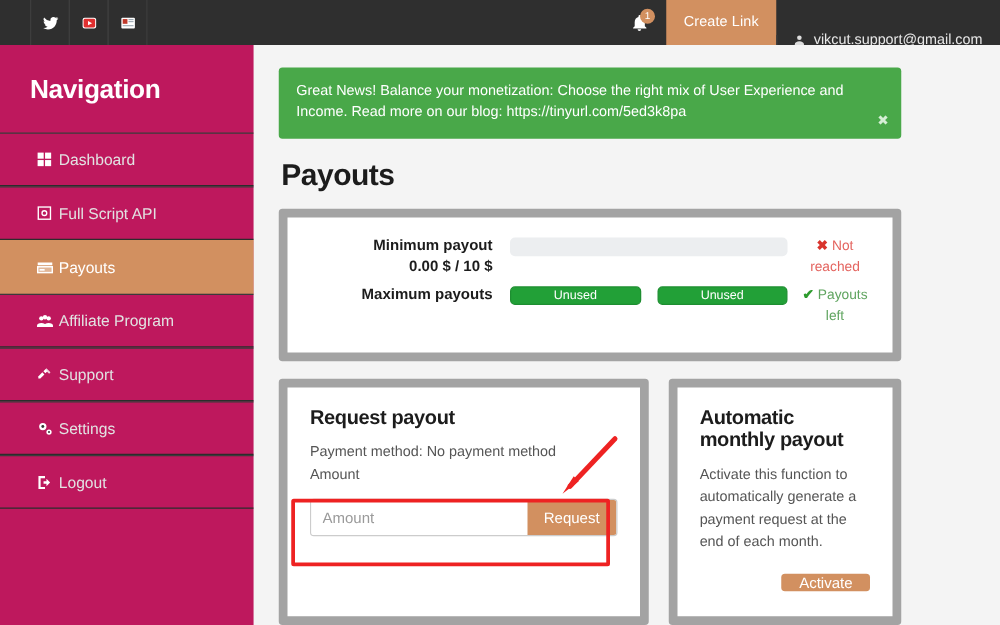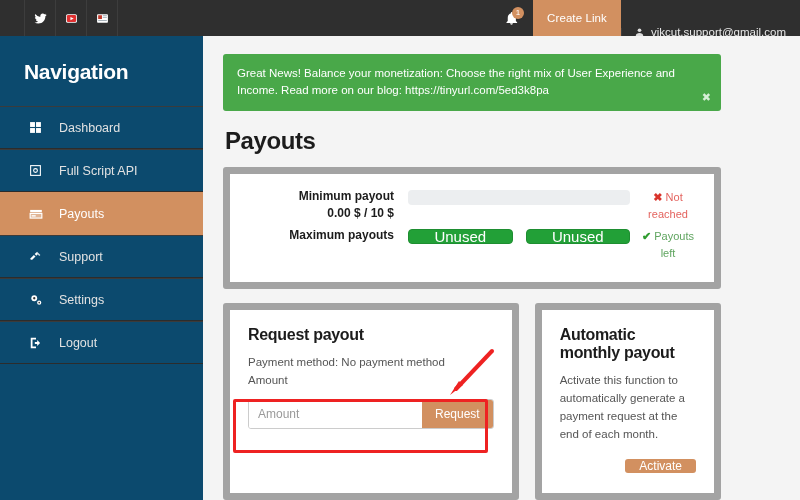--- a/index.html
+++ b/index.html
@@ -46,28 +46,28 @@
     display: flex; align-items: center; gap: 6px;
     padding: 0 14px 0 12px; color: #e8e8e8; font-size: 11.5px;
     border-left: 1px solid #3d3d3d;
     margin-top: 28px;
   }
 
   
   .sidebar {
     position: absolute; top: 36px; left: 0;
     width: 203px; height: 464px;
-    background: #0c4a6e;
+    background: #be185d;
   }
   .nav-title {
     color: #ffffff; font-size: 21px; font-weight: bold;
     padding: 24px 0 22px 24px; letter-spacing: -.3px;
   }
   .nav-item {
-    display: flex; align-items: center; gap: 16px;
+    display: flex; align-items: center; gap: 4px;
     height: 43px; padding-left: 28px;
     color: #e2e2e2; font-size: 12.5px;
     border-top: 1px solid #3b3b3b; border-bottom: 1px solid #2c2c2c;
   }
   .nav-item.active { background: #d29060; color: #ffffff; border-color: #d29060; }
   .nav-ico { width: 15px; display: flex; align-items: center; justify-content: center; }
   .nav-ico svg { display: block; }
 
   
   .content {
@@ -99,21 +99,21 @@
   .stat-row { display: flex; align-items: flex-start; margin-bottom: 4px; }
   .stat-label {
     width: 160px; text-align: right; padding-right: 14px;
     font-size: 12px; font-weight: bold; color: #1c1c1c; line-height: 17px;
   }
   .stat-bars { flex: 1; display: flex; gap: 13px; padding-top: 2px; }
   .bar { height: 15px; border-radius: 4px; }
   .bar.empty { flex: 1; background: #eceef0; }
   .bar.green {
     flex: 1; background: #22a037; border: 1px solid #1e8e31;
-    color: #ffffff; font-size: 15px; line-height: 13px; text-align: center;
+    color: #ffffff; font-size: 10px; line-height: 13px; text-align: center;
   }
   .stat-status {
     width: 66px; padding-left: 10px; padding-top: 1px;
     font-size: 11px; line-height: 17px; text-align: center;
   }
   .stat-status.bad { color: #e4645f; }
   .stat-status.good { color: #60a560; }
   .stat-status .mk { font-weight: bold; }
   .stat-status.bad .mk { color: #d9342c; }
   .stat-status.good .mk { color: #2f9c2f; }
@@ -238,20 +238,32 @@
         <svg width="14" height="14" viewBox="0 0 24 24" fill="#ffffff">
           <path d="M2 5h20v4H2z"></path>
             <path d="M2 11h20v8H2z" opacity=".35"></path>
           <rect x="2" y="11" width="20" height="8" fill="none" stroke="#ffffff" stroke-width="2"></rect>
           <rect x="4.5" y="14" width="7" height="2.4"></rect>
         </svg>
       </span>
       <span>Payouts</span>
     </div>
 
+    <div class="nav-item">
+      <span class="nav-ico">
+        <svg width="14" height="14" viewBox="0 0 24 24" fill="#ffffff">
+          <circle cx="7" cy="8" r="3"></circle>
+            <circle cx="17" cy="8" r="3"></circle>
+            <circle cx="12" cy="6.5" r="3"></circle>
+          <path d="M1 20v-2c0-2.2 2.7-3.6 6-3.6s6 1.4 6 3.6v2z"></path>
+          <path d="M11 20v-2c0-2.2 2.7-3.6 6-3.6s6 1.4 6 3.6v2z"></path>
+        </svg>
+      </span>
+      <span>Affiliate Program</span>
+    </div>
 
     <div class="nav-item">
       <span class="nav-ico">
         <svg width="13" height="13" viewBox="0 0 24 24" fill="#ffffff">
           <path d="M3 15l6-6 3 3-6 6H3z"></path>
             <path d="M10.5 7.5l3-3 3 3-3 3z"></path>
             <path d="M15 3l6 6-2 2-6-6z" opacity=".8"></path>
         </svg>
       </span>
       <span>Support</span>

